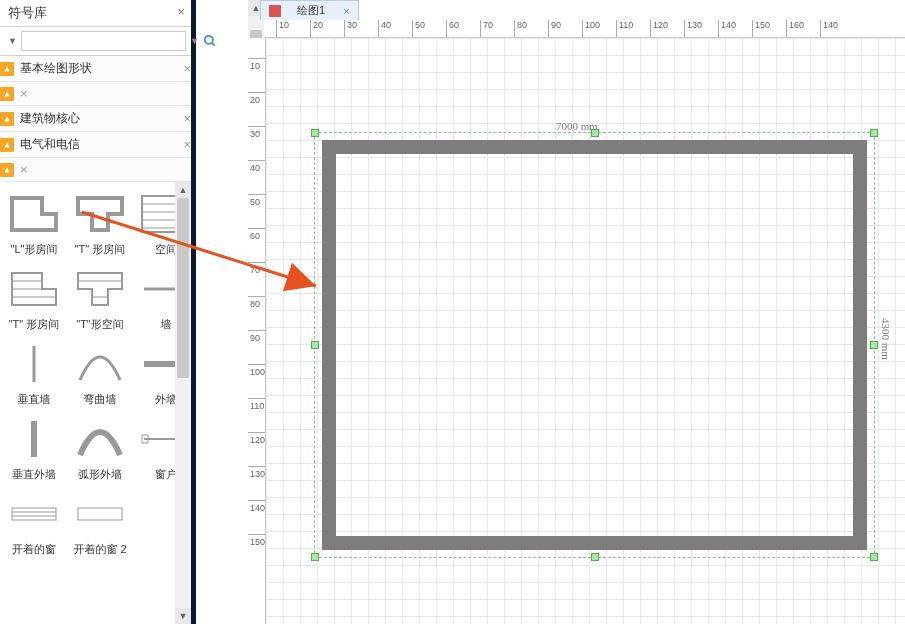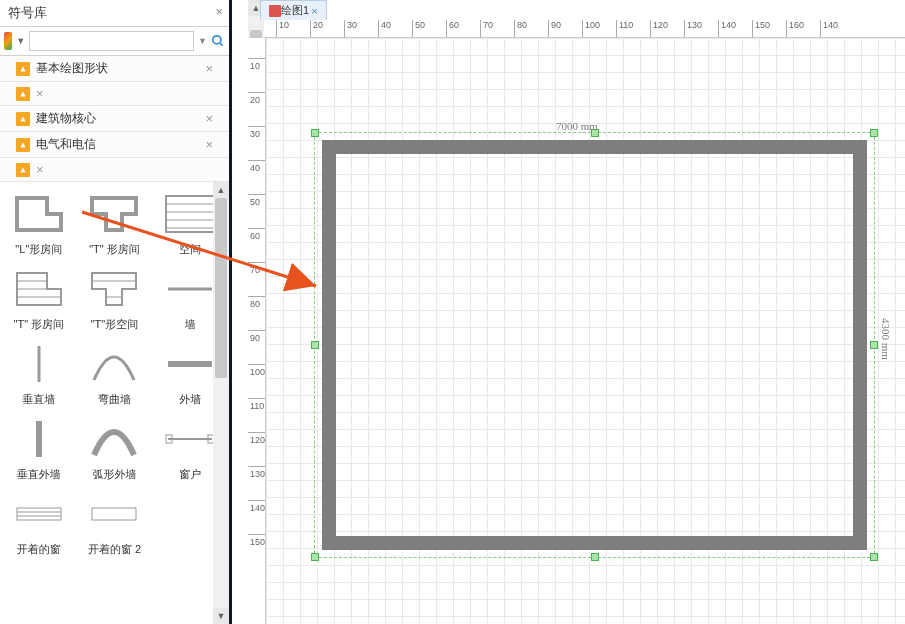--- a/index.html
+++ b/index.html
@@ -1,43 +1,43 @@
 <!DOCTYPE html>
 <html><head>
 <meta charset="utf-8">
 <style>
 *{box-sizing:border-box;margin:0;padding:0;font-family:"Microsoft YaHei",Arial,sans-serif}
 body{background:#fff;width:905px;height:624px;overflow:hidden;position:relative}
-.sidebar{position:absolute;left:0;top:0;width:232px;height:624px;border-right:3px solid #0f172a;background:#fff;display:flex;flex-direction:column}
+.sidebar{position:absolute;left:0;top:0;width:196px;height:624px;border-right:5px solid #0f172a;background:#fff;display:flex;flex-direction:column}
 .sidebar-header{display:flex;align-items:center;padding:4px 8px;border-bottom:1px solid #d0d0d0}
 .sidebar-title{font-size:13px;color:#333}
 .close-x{position:absolute;right:6px;top:4px;font-size:13px;color:#888;cursor:pointer}
 .search-row{display:flex;align-items:center;padding:4px;gap:4px;border-bottom:1px solid #d0d0d0}
 .lib-icon{width:18px;height:18px;background:linear-gradient(135deg,#e74c3c 0%,#f39c12 50%,#27ae60 100%);border-radius:2px}
 .drop-arrow{font-size:9px;color:#666}
 .search-input{flex:1;border:1px solid #ccc;height:20px;padding:0 4px;font-size:12px}
 .search-btn{width:20px;height:20px;display:flex;align-items:center;justify-content:center;color:#3b8fd6;cursor:pointer;font-size:15px}
-.category{display:flex;align-items:center;padding:4px 16px;border-bottom:1px solid #e5e5e5;cursor:pointer;background:#fcfcfc}
+.category{display:flex;align-items:center;padding:4px 0;border-bottom:1px solid #e5e5e5;cursor:pointer;background:#fcfcfc}
 .cat-icon{width:14px;height:14px;background:#f5a623;margin-right:6px;border-radius:1px;position:relative}
 .cat-icon::after{content:"";position:absolute;left:3px;top:3px;width:8px;height:8px;background:#fff;clip-path:polygon(50% 0,100% 100%,0 100%);transform:scale(.7)}
 .cat-label{font-size:12px;color:#333;flex:1}
 .cat-x{font-size:13px;color:#999;cursor:pointer}
 .shapes-panel{flex:1;overflow:hidden;position:relative;background:#fff}
 .shapes-grid{padding:6px 2px;display:grid;grid-template-columns:repeat(3,1fr);gap:4px 2px}
 .shape-cell{display:flex;flex-direction:column;align-items:center;gap:4px;padding:2px;cursor:pointer}
 .shape-cell.selected{border:2px solid #e8521f;background:#fff}
 .shape-preview{width:60px;height:48px;display:flex;align-items:center;justify-content:center}
 .shape-label{font-size:11px;color:#333;text-align:center;white-space:nowrap}
 .scrollbar-v{position:absolute;right:0;top:0;width:16px;height:100%;background:#f0f0f0}
 .scroll-thumb{position:absolute;left:2px;width:12px;background:#c8c8c8;border-radius:2px}
 .scroll-arrow{position:absolute;left:0;width:16px;height:16px;background:#e8e8e8;display:flex;align-items:center;justify-content:center;font-size:9px;color:#666;cursor:pointer}
 .canvas-area{position:absolute;left:232px;top:0;right:0;bottom:0;background:#fff}
 .canvas-scroll{position:absolute;left:16px;top:0;width:16px;height:100%;background:#f0f0f0}
 .tab-bar{position:absolute;left:0;top:0;height:20px;display:flex;align-items:flex-end;padding-left:28px}
-.tab{display:flex;align-items:center;gap:0;padding:2px 8px;background:#e8f0fb;border:1px solid #b8cde8;border-bottom:none;font-size:11px;color:#333;cursor:pointer}
+.tab{display:flex;align-items:center;gap:16px;padding:2px 8px;background:#e8f0fb;border:1px solid #b8cde8;border-bottom:none;font-size:11px;color:#333;cursor:pointer}
 .tab-icon{width:12px;height:12px;background:#d9534f;border-radius:1px}
 .tab-close{color:#5a8fc7;cursor:pointer;margin-left:2px}
 .ruler-h{position:absolute;left:32px;right:0;top:20px;height:18px;background:#fff;border-bottom:1px solid #ccc;overflow:hidden}
 .ruler-v{position:absolute;left:16px;top:38px;width:18px;bottom:0;background:#fff;border-right:1px solid #ccc;overflow:hidden}
 .ruler-tick-h{position:absolute;top:0;height:18px;font-size:9px;color:#666;border-left:1px solid #aaa;padding-left:2px;display:flex;align-items:flex-start}
 .ruler-tick-v{position:absolute;left:0;width:18px;font-size:9px;color:#666;border-top:1px solid #aaa;padding-top:2px;writing-mode:horizontal-tb;text-align:left;padding-left:2px}
 .canvas{position:absolute;left:34px;top:38px;right:0;bottom:0;background:#fff;background-image:linear-gradient(#e8e8e8 1px,transparent 1px),linear-gradient(90deg,#e8e8e8 1px,transparent 1px);background-size:17px 17px}
 .room-shape{position:absolute;left:56px;top:102px;width:545px;height:410px;border:14px solid #7d7d7d;background:transparent}
 .sel-box{position:absolute;left:48px;top:94px;width:561px;height:426px;border:1px dashed rgba(120,200,120,.9);pointer-events:none}
 .handle{position:absolute;width:8px;height:8px;background:#a8e6a8;border:1px solid #4caf50}

